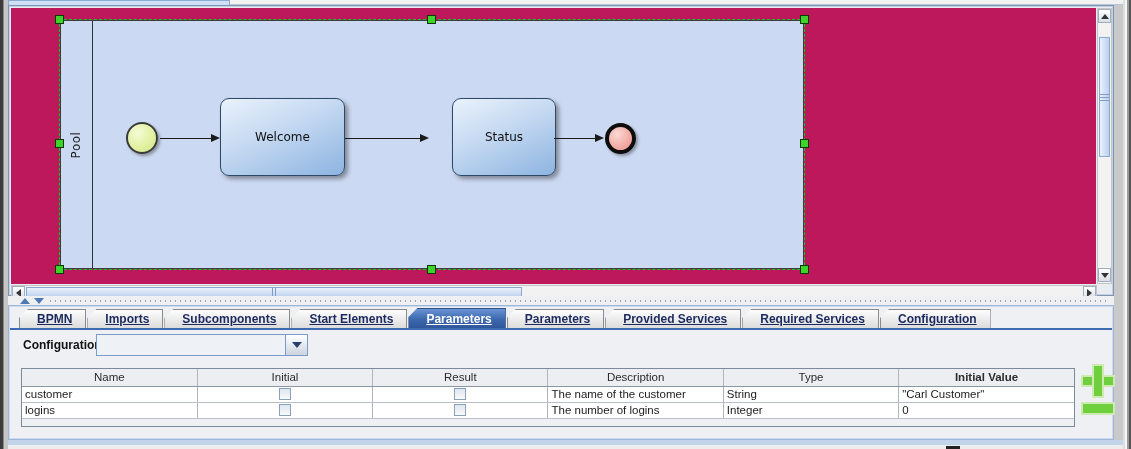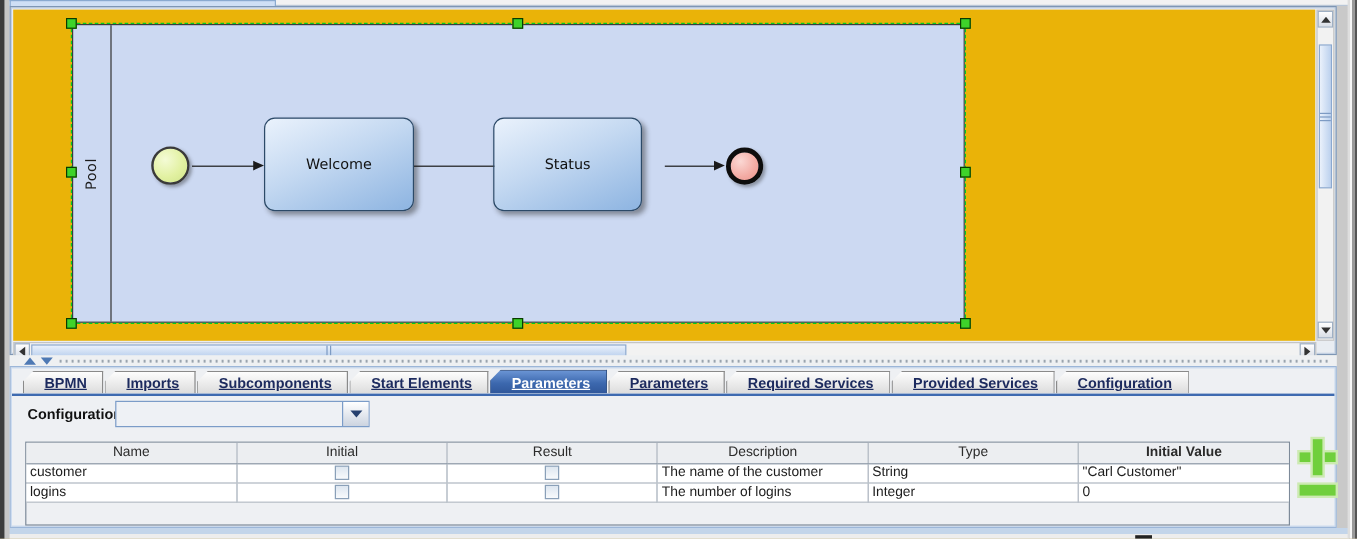--- a/index.html
+++ b/index.html
@@ -11,21 +11,21 @@
   .edge-left  { left:0; top:0; width:8px; height:449px;
                 background:linear-gradient(90deg,#3c3c3c 0 3px,#8a8a8a 3px 4px,#c6c6c6 4px); }
   .edge-right { left:1123px; top:0; width:8px; height:449px;
                 background:linear-gradient(90deg,#dedede 0 2px,#f6f6f6 2px 4px,#9a9a9a 4px 6px,#555 6px); }
   .top-strip { left:8px; top:0; width:1116px; height:5px; background:#f2f2f2; border-bottom:1px solid #b9c6d6; }
   .tab-remnant { left:8px; top:0; width:222px; height:5px; background:#cfdff5; border:1px solid #8aaad0; border-bottom:none; }
 
   
   .canvas-frame { left:8px; top:5px; width:1106px; height:291px;
                   border:1px solid #7e96b4; background:#e9edf2; box-shadow:inset 0 0 0 1px #c2d0e2; }
-  .canvas-viewport { left:2px; top:2px; width:1085px; height:276px; background:#eab308; overflow:hidden; position:absolute; }
+  .canvas-viewport { left:2px; top:2px; width:1085px; height:276px; background:#be185d; overflow:hidden; position:absolute; }
 
   .pool { left:49px; top:12px; width:744px; height:249px; background:#ccd9f2; border:1px solid #3c3c3c; }
   .pool-laneline { left:31px; top:0; width:1px; height:247px; background:#333; }
   .pool-label { left:0; top:0; width:31px; height:247px; display:flex; align-items:center; justify-content:center; }
   .pool-label span { transform:rotate(-90deg); font-family:"DejaVu Sans",sans-serif; font-size:12px; color:#1c1c1c; letter-spacing:.5px; }
   .selection-rect { left:48px; top:11px; width:746px; height:251px; border:1px dashed #00cc22; pointer-events:none; }
   .handle { width:9px; height:9px; background:#3ed32a; border:1px solid #0a3a00; }
 
   .task { top:90px; width:125px; height:78px; border:1px solid #2c4a68; border-radius:9px;
           background:linear-gradient(155deg,#eaf2fc 0%,#c3d8f1 45%,#8db4e1 100%);
@@ -74,21 +74,21 @@
   .tab.selected { height:20px; background:linear-gradient(180deg,#6a94d4 0%,#3c68ae 55%,#30579a 100%); color:#ffffff; border-color:#2d4f86; }
   .tab-underline { left:1px; top:22px; width:1102px; height:2px; background:#3e6ab0; position:absolute; }
 
   .config-label { left:14px; top:32px; font-size:12px; font-weight:bold; color:#111; position:absolute; }
   .combo { left:87px; top:28px; width:212px; height:22px; border:1px solid #7b9cc8; background:#eef1f5; display:flex; position:absolute; }
   .combo-field { flex:1; font-size:12px; color:#222; padding:3px 4px; }
   .combo-btn { width:22px; border-left:1px solid #7b9cc8; background:linear-gradient(180deg,#ffffff,#ccd4e0);
                display:flex; align-items:center; justify-content:center; }
   .combo-arrow { width:0;height:0;border-left:5px solid transparent;border-right:5px solid transparent;border-top:6px solid #26406e; }
 
-  .param-table { left:12px; top:62px; width:1054px; height:70px; border:1px solid #7d8a99; background:#eef0f3; position:absolute; }
+  .param-table { left:12px; top:62px; width:1054px; height:59px; border:1px solid #7d8a99; background:#eef0f3; position:absolute; }
   table { border-collapse:collapse; table-layout:fixed; width:1052px; font-size:11.5px; }
   col { width:175.33px; }
   th { height:17px; background:#eceef1; border-right:1px solid #aeb6c0; border-bottom:1px solid #8a97a5;
        font-weight:normal; color:#2b2b2b; text-align:center; }
   th:last-child { border-right:none;font-weight:bold; }
   td { height:16px; background:#ffffff; border-right:1px solid #aeb6c0; border-bottom:1px solid #b9c0c8;
        color:#1c1c1c; padding:0 3px; text-align:left; overflow:hidden; white-space:nowrap; }
   td:last-child { border-right:none; }
   td.cb { text-align:center; }
   .checkbox { display:inline-block; width:12px; height:12px; border:1px solid #8aa0b8;
@@ -131,21 +131,21 @@
     <div class="abs handle" style="left:789px;top:257px"></div>
 
     <div class="abs start-event"></div>
     <div class="abs flow-line" style="left:149px;width:52px"></div>
     <div class="abs flow-head" style="left:200px"></div>
     <div class="abs task" style="left:209px">
         <span>Welcome</span>
       </div>
     <div class="abs flow-line" style="left:334px;width:76px"></div>
     <div class="abs flow-head" style="left:409px"></div>
-    <div class="abs task" style="left:400px;width:124px">
+    <div class="abs task" style="left:441px;width:104px">
         <span>Status</span>
       </div>
     <div class="abs flow-line" style="left:543px;width:42px"></div>
     <div class="abs flow-head" style="left:584px"></div>
     <div class="abs end-event"></div>
   </div>
 
   <div class="sb-track-v">
     <div class="abs sb-btn" style="left:0;top:0;width:13px;height:14px">
         <span class="tri-up"></span>
@@ -182,22 +182,22 @@
 
 <div class="abs bottom-panel">
 
   <div class="tab-bar">
     <div class="tab">BPMN</div>
     <div class="tab">Imports</div>
     <div class="tab">Subcomponents</div>
     <div class="tab">Start Elements</div>
     <div class="tab selected">Parameters</div>
     <div class="tab">Parameters</div>
+    <div class="tab">Provided Services</div>
     <div class="tab">Required Services</div>
-    <div class="tab">Provided Services</div>
     <div class="tab">Configuration</div>
   </div>
   <div class="tab-underline"></div>
 
   <div class="config-label">Configuration</div>
   <div class="combo">
     <div class="combo-field"></div>
     <div class="combo-btn">
       <span class="combo-arrow"></span>
     </div>

